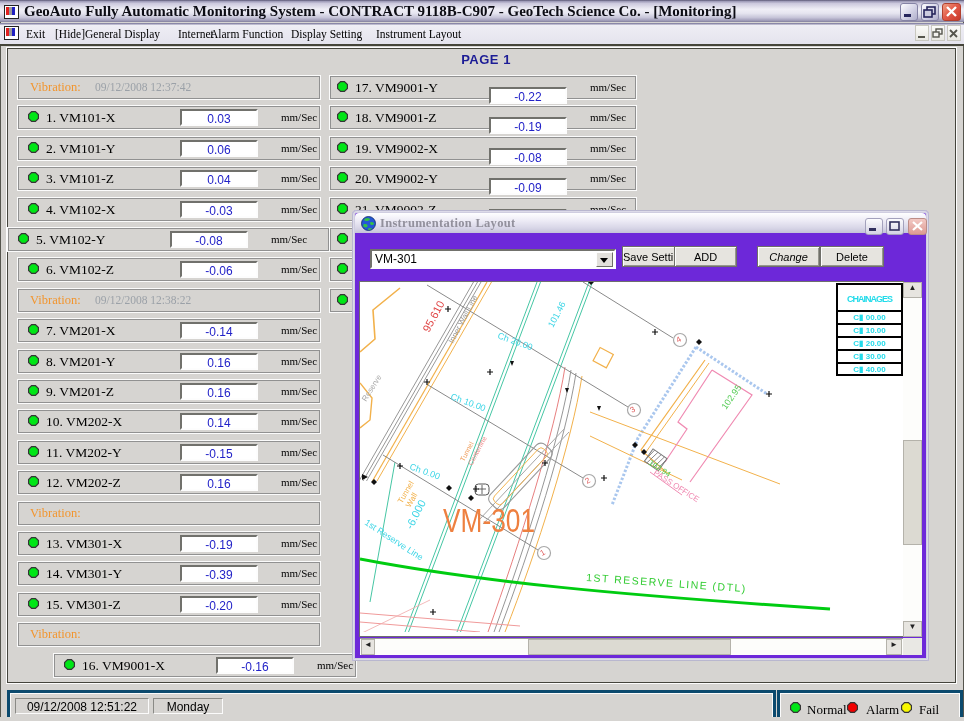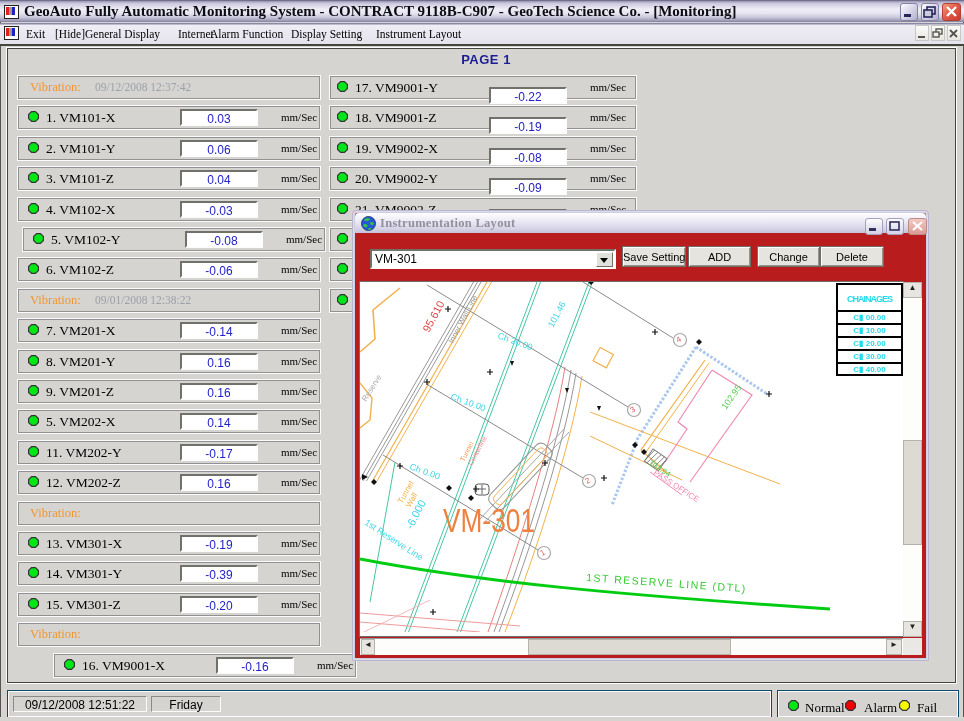--- a/index.html
+++ b/index.html
@@ -31,28 +31,28 @@
 .val{position:absolute;left:161px;top:2px;width:74px;height:12px;background:#fff;border:2px solid;border-color:#71716c #fdfdfd #fdfdfd #71716c;color:#2222c8;font:12px "Liberation Sans",sans-serif;text-align:center;padding-top:1px;}
 .unit{position:absolute;left:262px;top:4px;font:11px "Liberation Serif",serif;color:#000;}
 .vib{position:absolute;left:11px;top:3px;font:12.5px "Liberation Serif",serif;color:#f2952e;}
 .ts{position:absolute;left:76px;top:4px;font:11.5px "Liberation Serif",serif;color:#9ba1a8;}
 
 .rr .led{left:6px;}
 .rr .lbl{left:24px;}
 .rr .val{left:158px;margin-top:8px;}
 .rr .unit{left:259px;}
 
-.statpan{position:absolute;top:690px;height:26px;border:1px solid #0c4a6e;box-shadow:inset 0 0 0 1px #fbfbfb;background:#d6d4d1;}
+.statpan{position:absolute;top:690px;height:26px;border:3px solid #0c4a6e;box-shadow:inset 0 0 0 1px #fbfbfb;background:#d6d4d1;}
 .sbox{position:absolute;top:5px;height:13px;background:#d6d4d1;border:1px solid;border-color:#8a8a86 #fbfbfb #fbfbfb #8a8a86;font:12px "Liberation Sans",sans-serif;text-align:center;padding-top:1px;}
 .legled{position:absolute;top:9px;width:11px;height:11px;background:#353535;clip-path:polygon(30% 0,70% 0,100% 30%,100% 70%,70% 100%,30% 100%,0 70%,0 30%);}
 .legled:after{content:"";position:absolute;left:1.2px;top:1.2px;right:1.2px;bottom:1.2px;background:var(--c);clip-path:polygon(30% 0,70% 0,100% 30%,100% 70%,70% 100%,30% 100%,0 70%,0 30%);}
 .legtxt{position:absolute;top:9px;font:13px "Liberation Serif",serif;color:#000;}
 #botedge{position:absolute;left:0;top:717px;width:964px;height:4px;background:#d6d4d1;}
 
-#popup{position:absolute;left:352px;top:210px;width:577px;height:451px;background:#b91c1c;border-radius:5px 5px 2px 2px;
+#popup{position:absolute;left:352px;top:210px;width:577px;height:451px;background:#6d28d9;border-radius:5px 5px 2px 2px;
  box-shadow:inset 0 0 0 1px #b9b7cf, inset 0 0 0 2px #dddbe9, inset 0 0 0 3px #cfcde0;}
 #ptitle{position:absolute;left:3px;top:3px;width:571px;height:20px;border-radius:4px 4px 0 0;
  background:linear-gradient(to bottom,#fefeff 0%,#eceaf5 40%,#d8d6e7 75%,#c4c2d8 100%);}
 #ptitle .txt{position:absolute;left:25px;top:3px;font:bold 12.5px "Liberation Serif",serif;color:#92909c;letter-spacing:0.3px;}
 .pbtn{position:absolute;top:5px;width:18px;height:17px;border-radius:3px;background:linear-gradient(to bottom,#fcfcfe,#d4d2e4);border:1px solid #a3a1bc;box-sizing:border-box;}
 .pbtn.close{background:linear-gradient(to bottom,#f3c9c4,#dd9a93);border:1px solid #bc8d87;}
 
 #combo{position:absolute;left:18px;top:39px;width:239px;height:15px;background:#fff;border:2px solid;border-color:#71716c #fdfdfd #fdfdfd #71716c;font:12px "Liberation Sans",sans-serif;padding:1px 0 0 3px;}
 #comboarrow{position:absolute;right:1px;top:1px;width:15px;height:13px;background:#e2e0db;border:1px solid;border-color:#fdfdfd #6f6f69 #6f6f69 #fdfdfd;}
 #comboarrow:after{content:"";position:absolute;left:3px;top:5px;border:4px solid transparent;border-top:5px solid #000;}
@@ -142,35 +142,35 @@
         <span class="lbl">3. VM101-Z</span>
         <span class="val">0.04</span>
         <span class="unit">mm/Sec</span>
       </div>
       <div class="rb" style="left:18px;top:198px;width:300px;">
         <span class="led"></span>
         <span class="lbl">4. VM102-X</span>
         <span class="val">-0.03</span>
         <span class="unit">mm/Sec</span>
       </div>
-      <div class="rb" style="left:23px;top:228px;width:300px;">
+      <div class="rb" style="left:8px;top:228px;width:300px;padding-left:19px;">
         <span class="led"></span>
         <span class="lbl">5. VM102-Y</span>
         <span class="val">-0.08</span>
         <span class="unit">mm/Sec</span>
       </div>
       <div class="rb" style="left:18px;top:258px;width:300px;">
         <span class="led"></span>
         <span class="lbl">6. VM102-Z</span>
         <span class="val">-0.06</span>
         <span class="unit">mm/Sec</span>
       </div>
       <div class="rb" style="left:18px;top:289px;width:300px;">
         <span class="vib">Vibration:</span>
-        <span class="ts">09/01/2008 12:38:22</span>
+        <span class="ts">09/12/2008 12:38:22</span>
       </div>
       <div class="rb" style="left:18px;top:319px;width:300px;">
         <span class="led"></span>
         <span class="lbl">7. VM201-X</span>
         <span class="val">-0.14</span>
         <span class="unit">mm/Sec</span>
       </div>
       <div class="rb" style="left:18px;top:350px;width:300px;">
         <span class="led"></span>
         <span class="lbl">8. VM201-Y</span>
@@ -178,28 +178,28 @@
         <span class="unit">mm/Sec</span>
       </div>
       <div class="rb" style="left:18px;top:380px;width:300px;">
         <span class="led"></span>
         <span class="lbl">9. VM201-Z</span>
         <span class="val">0.16</span>
         <span class="unit">mm/Sec</span>
       </div>
       <div class="rb" style="left:18px;top:410px;width:300px;">
         <span class="led"></span>
-        <span class="lbl">5. VM202-X</span>
+        <span class="lbl">10. VM202-X</span>
         <span class="val">0.14</span>
         <span class="unit">mm/Sec</span>
       </div>
       <div class="rb" style="left:18px;top:441px;width:300px;">
         <span class="led"></span>
         <span class="lbl">11. VM202-Y</span>
-        <span class="val">-0.17</span>
+        <span class="val">-0.15</span>
         <span class="unit">mm/Sec</span>
       </div>
       <div class="rb" style="left:18px;top:471px;width:300px;">
         <span class="led"></span>
         <span class="lbl">12. VM202-Z</span>
         <span class="val">0.16</span>
         <span class="unit">mm/Sec</span>
       </div>
       <div class="rb" style="left:18px;top:502px;width:300px;">
         <span class="vib">Vibration:</span>
@@ -278,21 +278,21 @@
       <div class="rb rr" style="left:330px;top:289px;width:304px;">
         <span class="led"></span>
         <span class="lbl">24. VM9003-Z</span>
         <span class="val">-0.03</span>
         <span class="unit">mm/Sec</span>
       </div>
     </div>
 
   <div class="statpan" style="left:7px;width:763px;">
     <div class="sbox" style="left:5px;width:132px;">09/12/2008 12:51:22</div>
-    <div class="sbox" style="left:143px;width:68px;">Friday</div>
+    <div class="sbox" style="left:143px;width:68px;">Monday</div>
   </div>
   <div class="statpan" style="left:777px;width:180px;">
     <div class="legled" style="left:10px;--c:#00e616;"></div>
       <div class="legtxt" style="left:27px;">Normal</div>
     <div class="legled" style="left:67px;--c:#f20000;"></div>
       <div class="legtxt" style="left:86px;text-align:right;">Alarm</div>
     <div class="legled" style="left:121px;--c:#f8f800;"></div>
       <div class="legtxt" style="left:139px;">Fail</div>
   </div>
   <div id="botedge"></div>
@@ -312,22 +312,22 @@
           </svg></div>
       <div class="pbtn" style="left:531px;"><svg width="16" height="15">
             <rect x="3" y="3" width="9" height="8" fill="none" stroke="#31305e" stroke-width="1.6"></rect>
           </svg></div>
       <div class="pbtn close" style="left:553px;width:19px;"><svg width="17" height="15">
             <path d="M4 3 L13 11 M13 3 L4 11" stroke="#fff" stroke-width="2.2"></path>
           </svg></div>
     </div>
     <div id="combo">VM-301<div id="comboarrow"></div></div>
     <div class="btn" style="left:270px;width:64px;">Save Setting</div>
-    <div class="btn" style="left:336px;width:63px;">ADD</div>
-    <div class="btn" style="left:405px;width:63px;">Change</div>
+    <div class="btn" style="left:322px;width:63px;">ADD</div>
+    <div class="btn" style="left:405px;width:63px;font-style:italic;">Change</div>
     <div class="btn" style="left:468px;width:64px;">Delete</div>
     <div id="mapframe">
     <svg width="544" height="350" viewBox="0 0 544 350" style="position:absolute;left:0;top:0;">
 
       <path d="M40,6 L13,28 L15,57 L0,70" fill="none" stroke="#f2b14b" stroke-width="1.6"></path>
       <path d="M0,101 L12,116 L10,138 L0,146" fill="none" stroke="#f2b14b" stroke-width="1.4"></path>
 
       <path d="M113.5,0 L-1,199" fill="none" stroke="#979797" stroke-width="1"></path>
       <path d="M117.5,0 L3,199" fill="none" stroke="#979797" stroke-width="1"></path>
       <path d="M121,0 L6.5,199" fill="none" stroke="#9a9a9a" stroke-width="1"></path>

